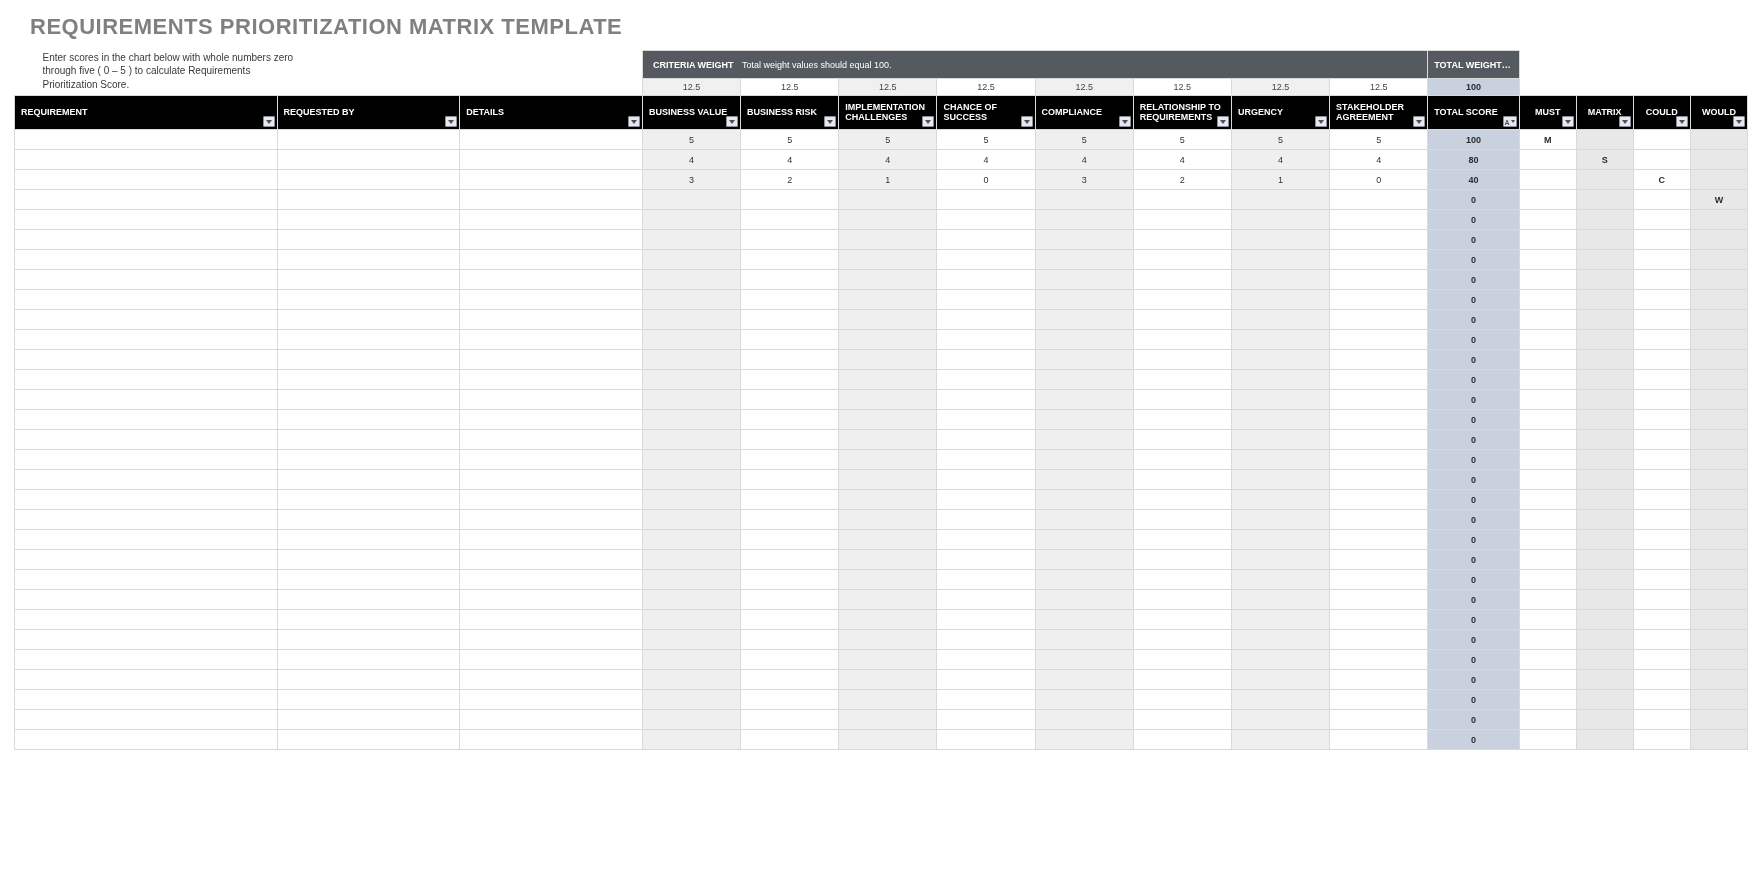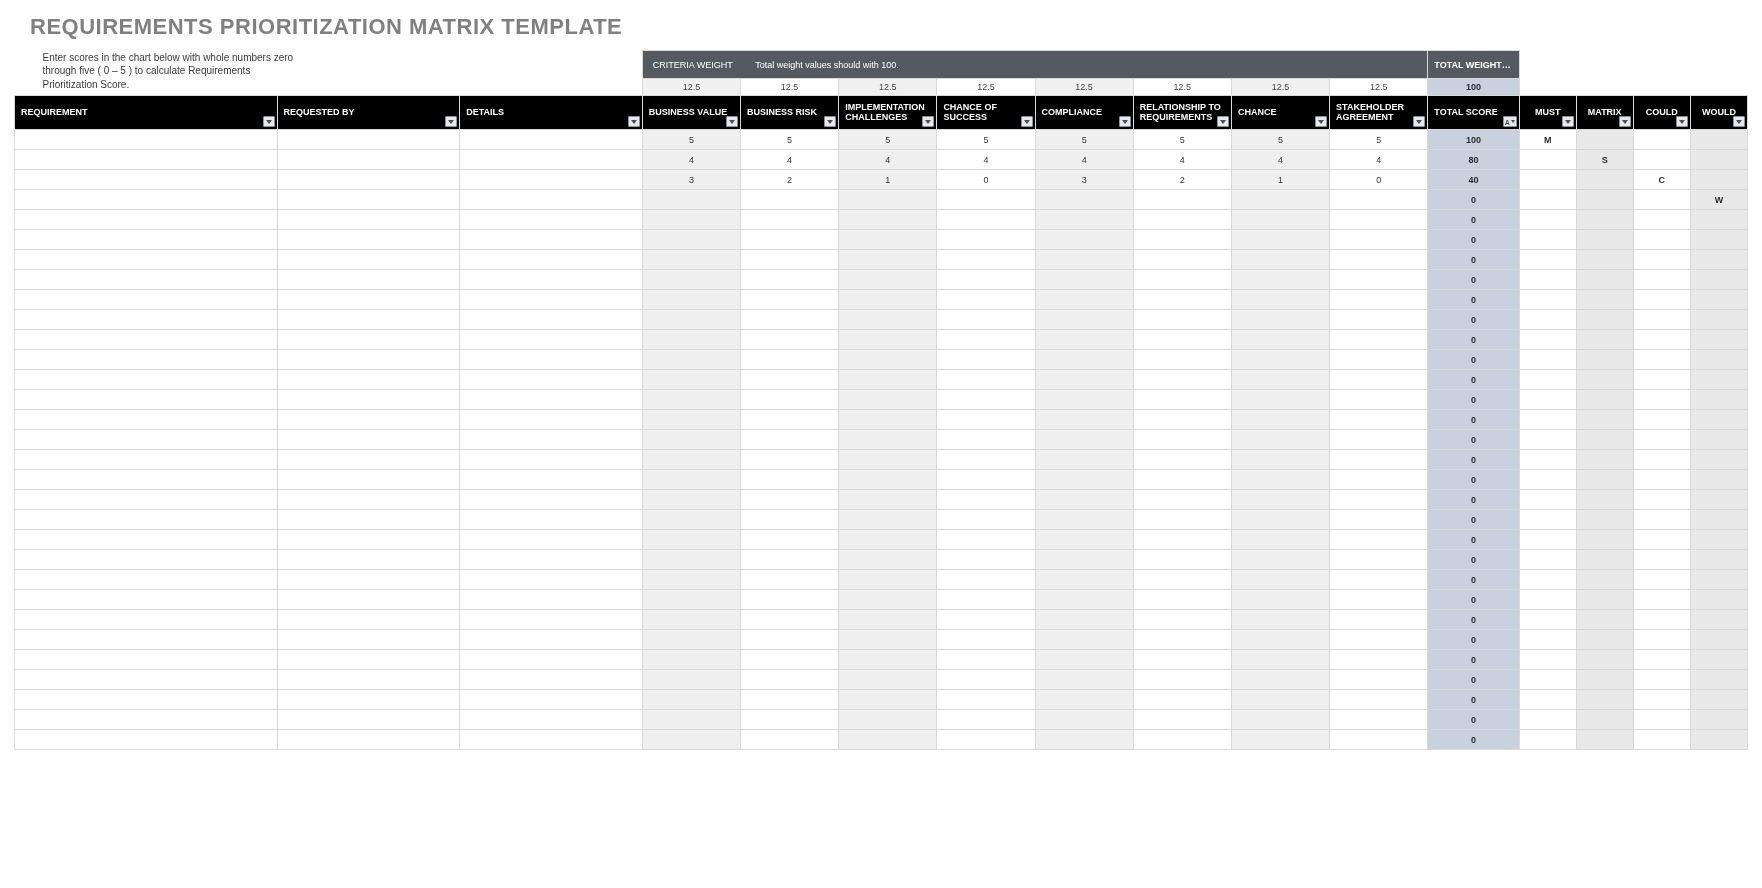--- a/index.html
+++ b/index.html
@@ -56,21 +56,21 @@
     position: relative;
   }
   .hdr .cell-inner { text-align: left; padding: 4px 6px; line-height: 1.1; }
   .hdr-center .cell-inner { text-align: center; }
   .criteria-banner {
     background: #555a60;
     color: #ffffff;
     font-size: 10px;
     height: 28px;
   }
-  .criteria-banner .label { font-weight: 400; display: inline-block; margin-right: 20px; }
+  .criteria-banner .label { font-weight: 700; display: inline-block; margin-right: 6px; }
   .criteria-banner .text  { font-weight: 400; }
   .criteria-banner .cell-inner { text-align: left; padding-left: 10px; }
   .total-weight-banner {
     background: #555a60;
     color: #ffffff;
     font-size: 9px;
     font-weight: 700;
     text-align: center;
     height: 28px;
   }
@@ -179,21 +179,21 @@
   </colgroup>
 
   <tbody>
       <tr>
     <td class="noborder" colspan="3" rowspan="2" style="vertical-align:top;">
       <div class="instructions">Enter scores in the chart below with whole numbers zero through five ( 0 – 5 ) to calculate Requirements Prioritization Score.</div>
     </td>
     <td class="criteria-banner" colspan="8">
       <div class="cell-inner">
         <span class="label">CRITERIA WEIGHT</span>
-        <span class="text">Total weight values should with 100.</span>
+        <span class="text">Total weight values should equal 100.</span>
       </div>
     </td>
     <td class="total-weight-banner">
       <div class="cell-inner">TOTAL WEIGHT (100)</div>
     </td>
     <td class="noborder" colspan="4" rowspan="2"></td>
   </tr>
 
   <tr>
     <td class="weight-cell">
@@ -256,21 +256,21 @@
     </th>
     <th class="hdr">
       <div class="cell-inner">COMPLIANCE</div>
       <span class="filter-icon"></span>
     </th>
     <th class="hdr">
       <div class="cell-inner" style="white-space:normal">RELATIONSHIP TO REQUIREMENTS</div>
       <span class="filter-icon"></span>
     </th>
     <th class="hdr">
-      <div class="cell-inner">CHANCE</div>
+      <div class="cell-inner">URGENCY</div>
       <span class="filter-icon"></span>
     </th>
     <th class="hdr">
       <div class="cell-inner" style="white-space:normal">STAKEHOLDER AGREEMENT</div>
       <span class="filter-icon"></span>
     </th>
     <th class="hdr">
       <div class="cell-inner" style="white-space:normal">TOTAL SCORE</div>
       <span class="sort-icon">A</span>
     </th>

